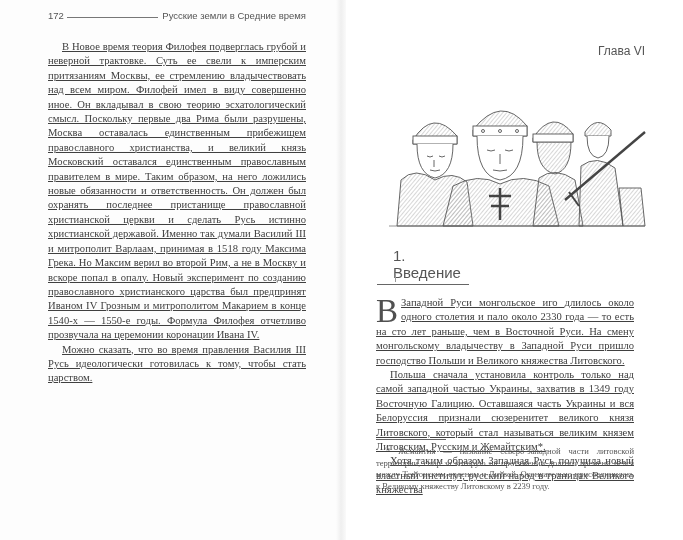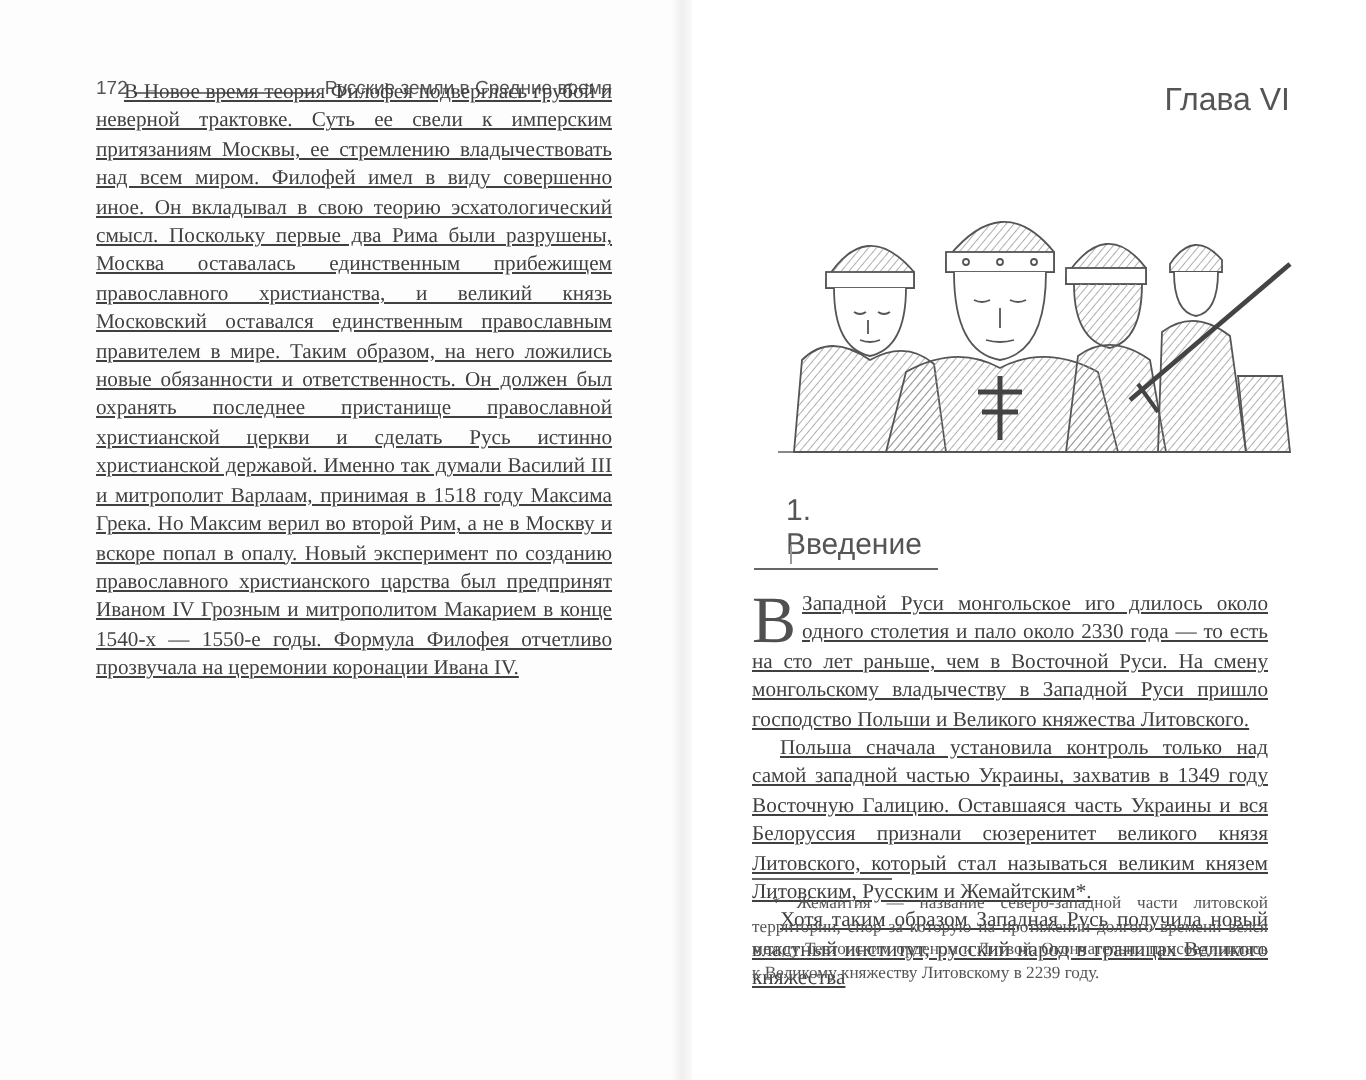--- a/index.html
+++ b/index.html
@@ -12,41 +12,41 @@
     .page { position: absolute; top: 0; height: 540px; }
     .page-left { left: 0; width: 341px; background: #fdfdfd; }
     .page-right { left: 341px; width: 342px; background: #ffffff; }
     .gutter {
       position: absolute; left: 336px; top: 0; width: 10px; height: 540px;
       background: linear-gradient(to right, #fdfdfd, #efefef 50%, #fafafa);
     }
 
     
     .running-header {
-      position: absolute; left: 48px; top: 39px; width: 258px;
+      position: absolute; left: 48px; top: 10px; width: 258px;
       display: flex; align-items: flex-end;
       font-family: "Liberation Sans", "DejaVu Sans", sans-serif;
       font-size: 9.5px; color: #555;
     }
     .running-header .page-num { margin-right: 3px; }
     .running-header .rule { flex: 1; border-bottom: 1px solid #777; margin: 0 4px 3px 0; }
 
     .body-text {
       font-size: 10.6px; line-height: 14.4px; text-align: justify;
       color: #404040;
     }
     .body-text p { margin: 0; text-indent: 14px; text-decoration: underline; }
 
     .left-text { position: absolute; left: 48px; top: 40px; width: 258px; }
 
     
     .chapter-head {
       position: absolute; right: 38px; top: 44px; text-align: right;
       font-family: "Liberation Sans", "DejaVu Sans", sans-serif;
-      color: #555; font-size: 16px; line-height: 14px; font-weight: normal;
+      color: #555; font-size: 12px; line-height: 14px; font-weight: normal;
     }
     .illustration { position: absolute; left: 383px; top: 96px; width: 270px; height: 134px; }
     .section-head {
       position: absolute; left: 377px; top: 247px; width: 92px;
       font-family: "Liberation Sans", "DejaVu Sans", sans-serif;
       font-size: 15px; color: #555;
       border-bottom: 1px solid #666; padding: 0 0 3px 16px;
       box-sizing: border-box;
     }
     .section-mark {
@@ -75,20 +75,21 @@
 <div class="gutter"></div>
 
 <div class="running-header">
   <span class="page-num">172</span>
   <span class="rule"></span>
   <span>Русские земли в Средние время</span>
 </div>
 
 <div class="left-text body-text">
   <p>В Новое время теория Филофея подверглась грубой и неверной трактовке. Суть ее свели к имперским притязаниям Москвы, ее стремлению владычествовать над всем миром. Филофей имел в виду совершенно иное. Он вкладывал в свою теорию эсхатологический смысл. Поскольку первые два Рима были разрушены, Москва оставалась единственным прибежищем православного христианства, и великий князь Московский оставался единственным православным правителем в мире. Таким образом, на него ложились новые обязанности и ответственность. Он должен был охранять последнее пристанище православной христианской церкви и сделать Русь истинно христианской державой. Именно так думали Василий III и митрополит Варлаам, принимая в 1518 году Максима Грека. Но Максим верил во второй Рим, а не в Москву и вскоре попал в опалу. Новый эксперимент по созданию православного христианского царства был предпринят Иваном IV Грозным и митрополитом Макарием в конце 1540-х — 1550-е годы. Формула Филофея отчетливо прозвучала на церемонии коронации Ивана IV.</p>
+  <p>Можно сказать, что во время правления Василия III Русь идеологически готовилась к тому, чтобы стать царством.</p>
 </div>
 
 <div class="chapter-head">
   <div>Глава VI</div>
 </div>
 
 <svg class="illustration" viewBox="0 0 270 134" xmlns="http://www.w3.org/2000/svg">
   <defs>
     <pattern id="hatch" width="3" height="3" patternUnits="userSpaceOnUse" patternTransform="rotate(40)">
       <line x1="0" y1="0" x2="0" y2="3" stroke="#9a9a9a" stroke-width="0.8"></line>

